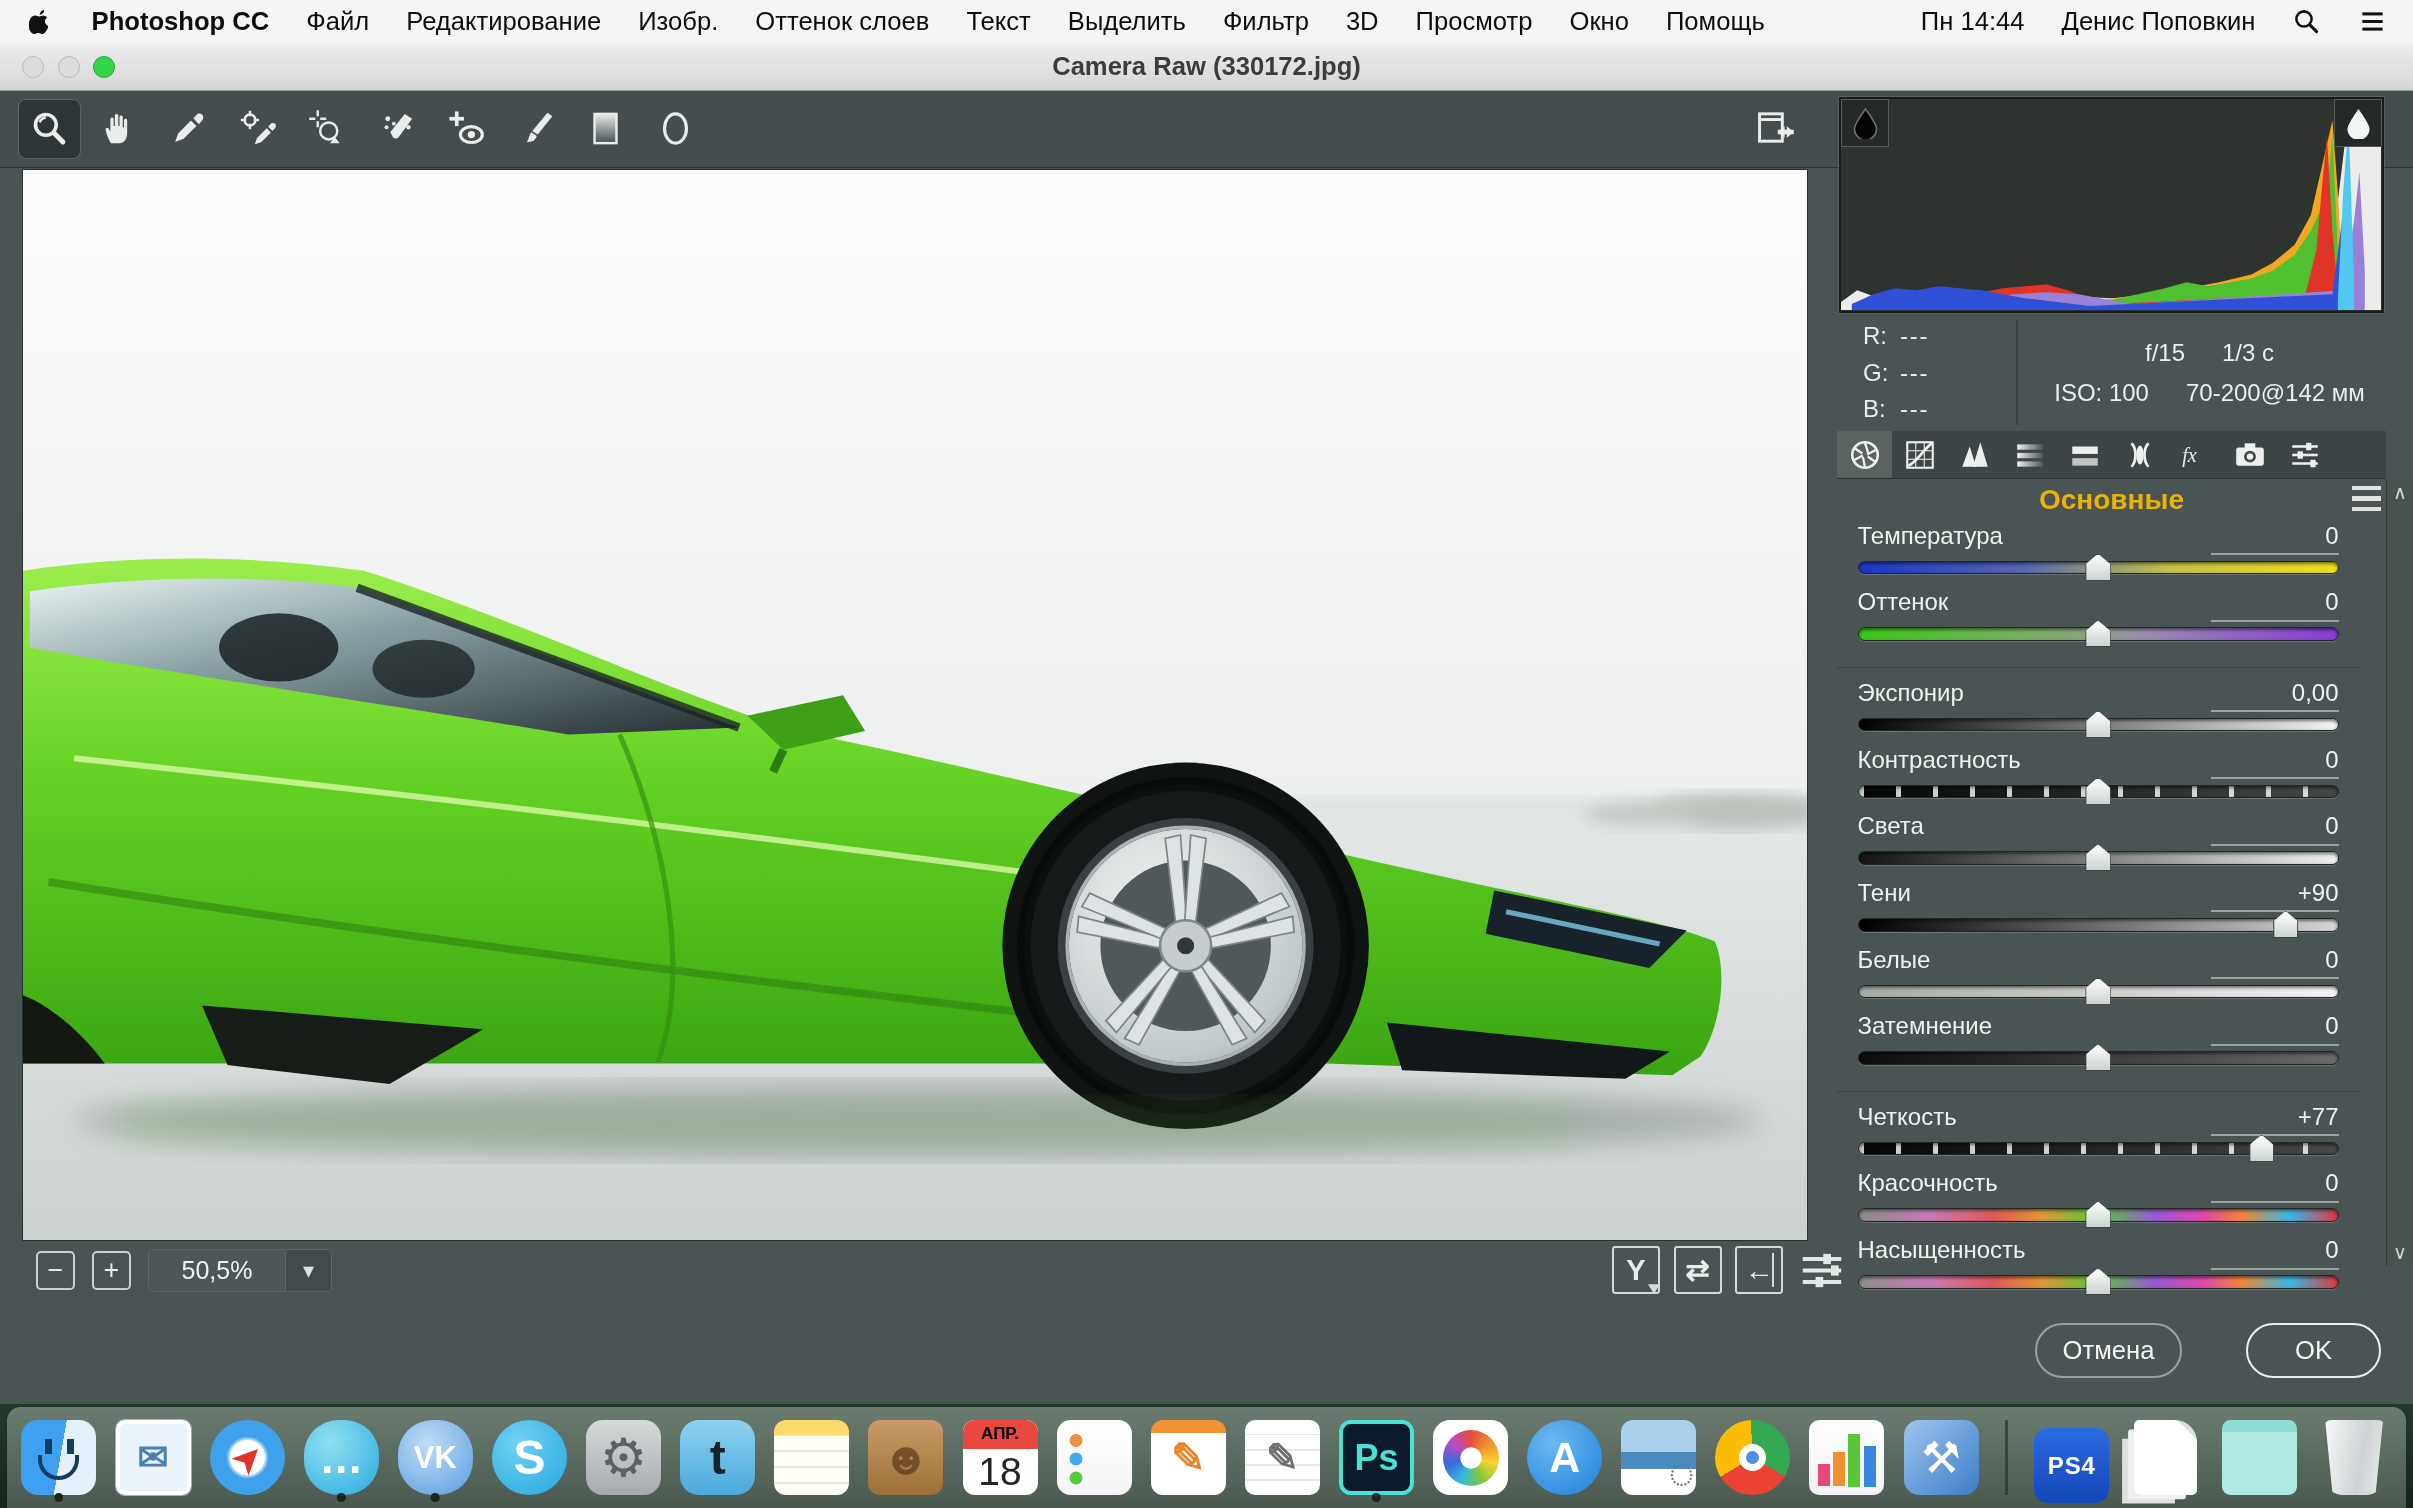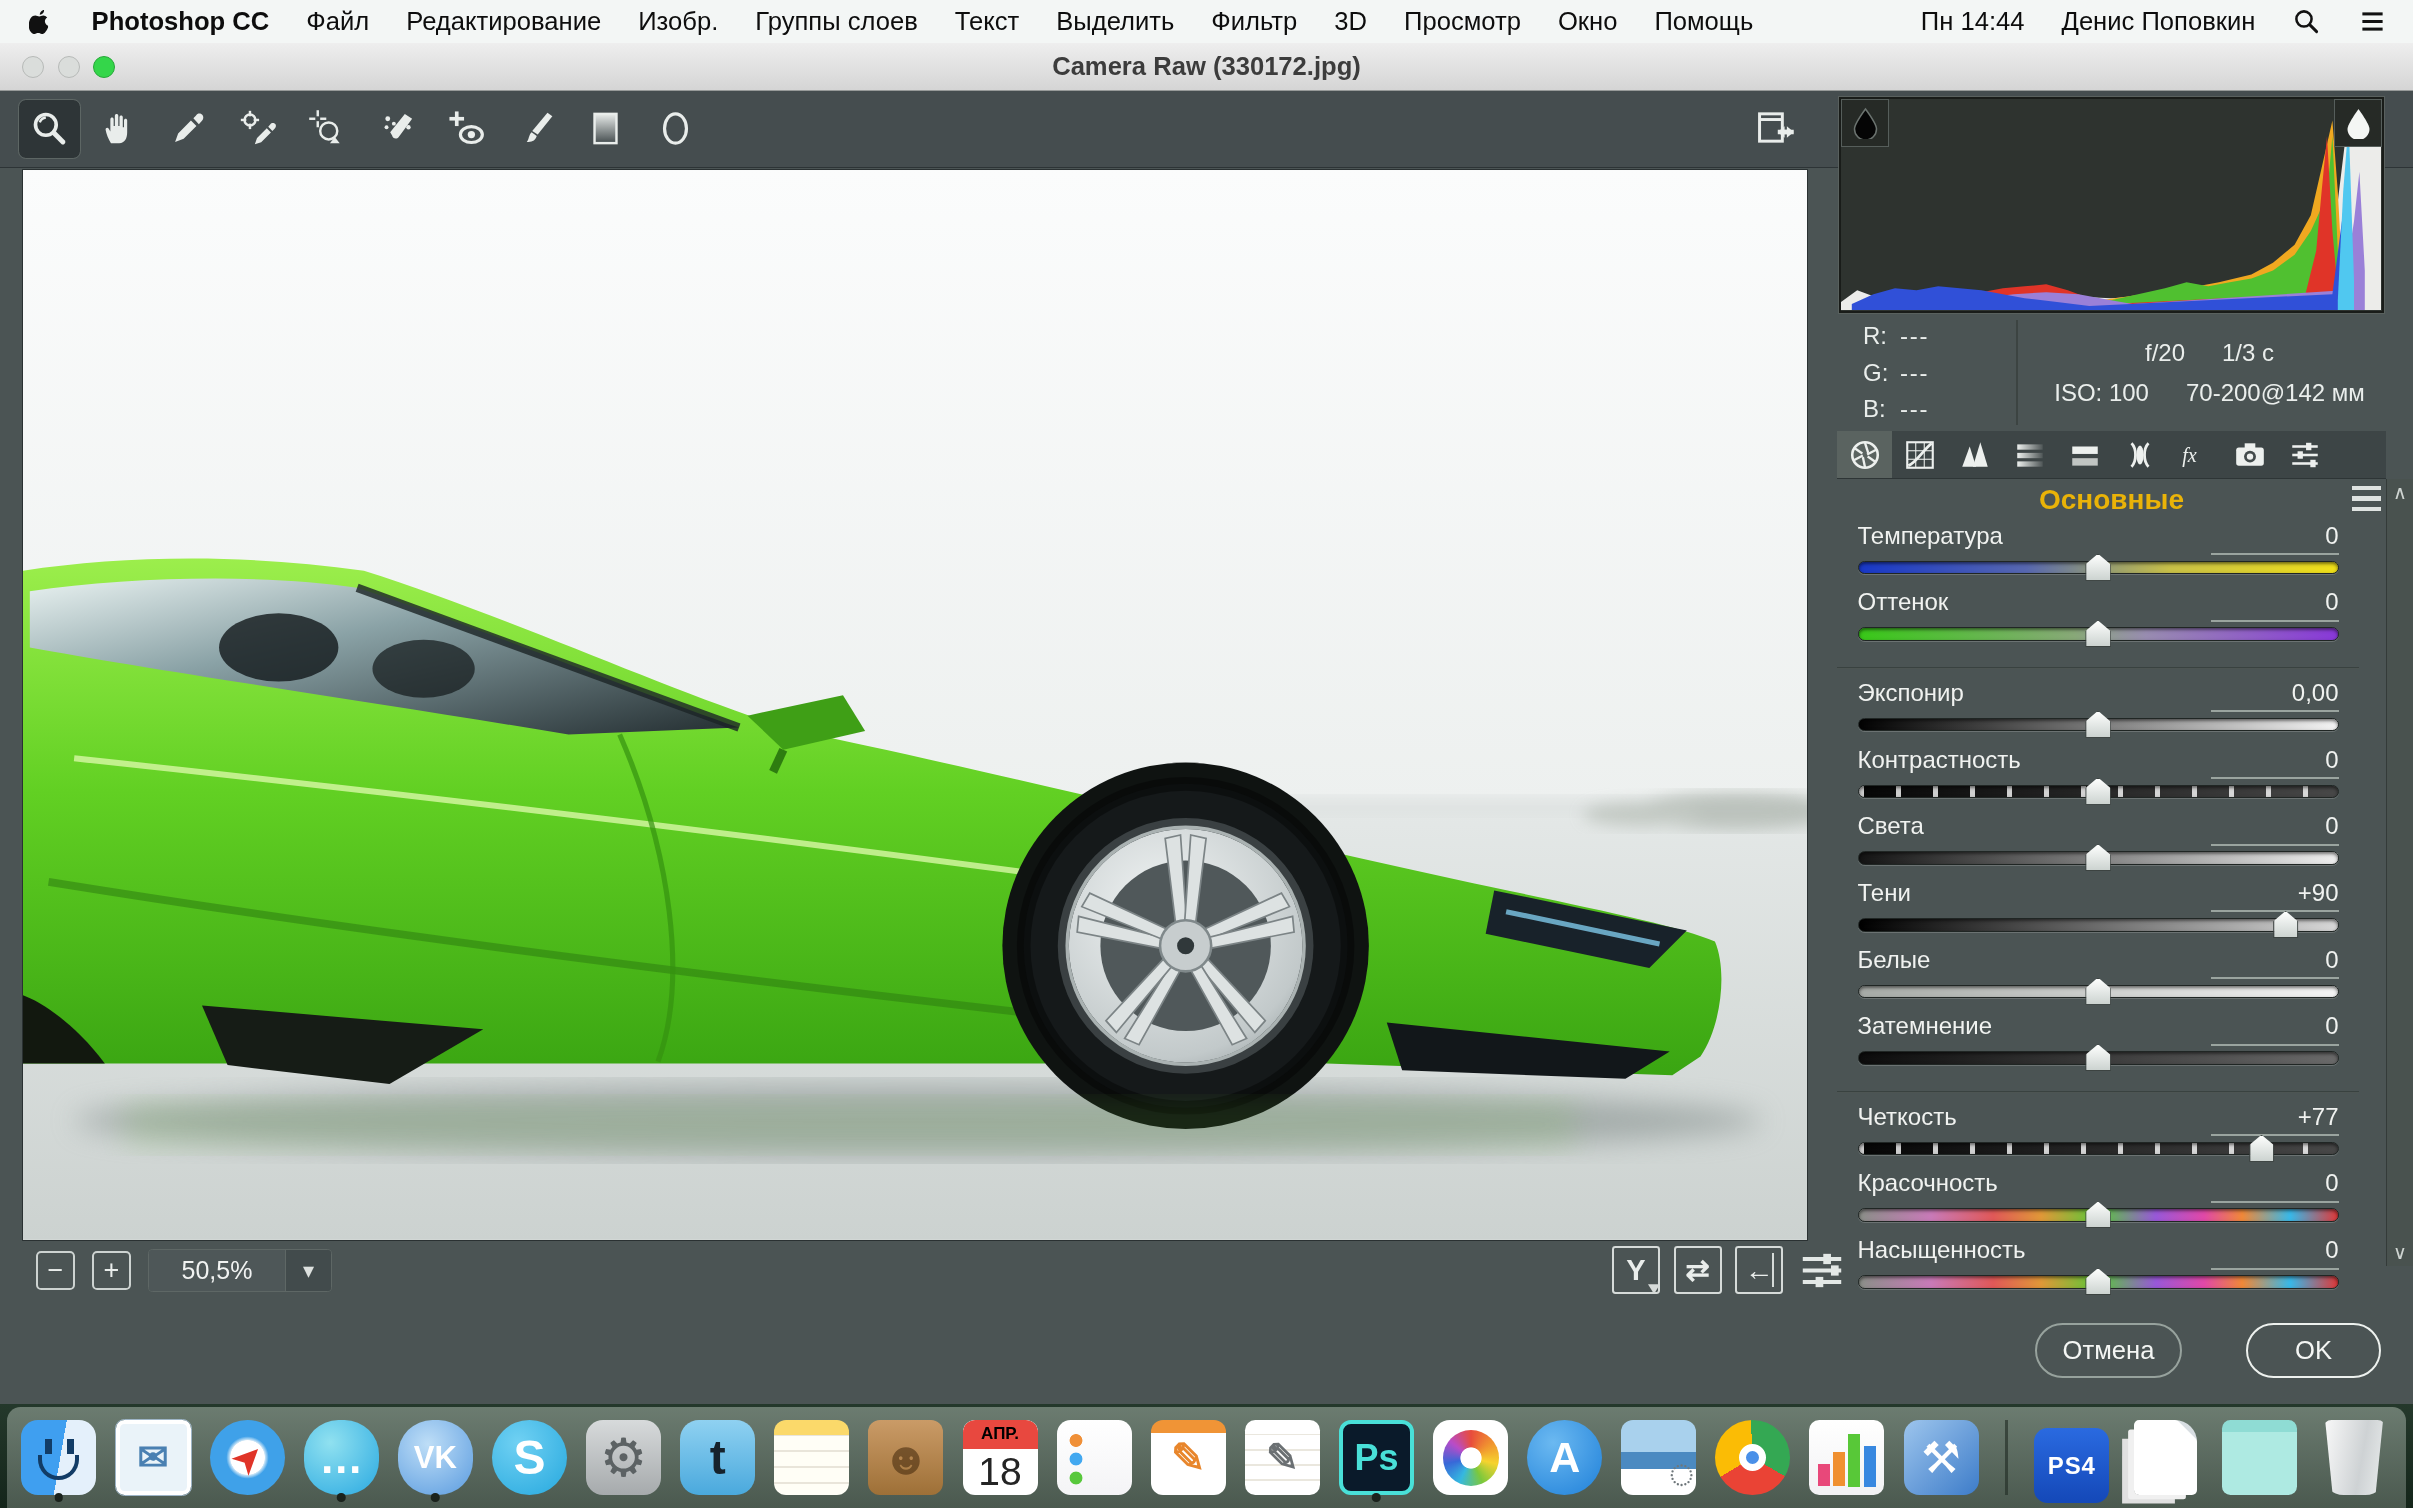--- a/index.html
+++ b/index.html
@@ -185,21 +185,21 @@
         <svg viewBox="0 0 24 28" width="22" height="25.6">
             <path fill="#111" d="M16.4 1.2c.2 1.3-.4 2.6-1.2 3.5-.9 1-2.2 1.7-3.4 1.6-.2-1.2.5-2.6 1.2-3.4.9-1 2.4-1.7 3.4-1.7zM20.8 20.3c-.6 1.4-.9 2-1.7 3.2-1.1 1.7-2.7 3.9-4.6 3.9-1.7 0-2.2-1.1-4.5-1.1s-2.8 1.1-4.5 1.1c-1.9 0-3.4-1.9-4.5-3.6C-1.2 19.4-.5 13 2.1 9.6c1.2-1.6 3-2.5 4.7-2.5 1.8 0 2.9 1.1 4.4 1.1 1.4 0 2.3-1.1 4.4-1.1 1.5 0 3.1.8 4.3 2.2-3.8 2.1-3.2 7.5.9 9z"></path>
           </svg>
       </span>
       <span class="app-name">Photoshop CC</span>
 
       <span id="menu-items" style="display:flex;gap:37px;">
           <span class="menu-item">Файл</span>
           <span class="menu-item">Редактирование</span>
           <span class="menu-item">Изобр.</span>
-          <span class="menu-item">Группы слоев</span>
+          <span class="menu-item">Оттенок слоев</span>
           <span class="menu-item">Текст</span>
           <span class="menu-item">Выделить</span>
           <span class="menu-item">Фильтр</span>
           <span class="menu-item">3D</span>
           <span class="menu-item">Просмотр</span>
           <span class="menu-item">Окно</span>
           <span class="menu-item">Помощь</span>
         </span>
     </div>
     <div class="menu-right">
@@ -484,21 +484,21 @@
       <span>R:</span>
         <span class="rgb-val">---</span>
       <span>G:</span>
         <span class="rgb-val">---</span>
       <span>B:</span>
         <span class="rgb-val">---</span>
     </div>
     <i class="info-div"></i>
     <div class="exif">
       <div class="exif-row">
-        <span>f/20</span>
+        <span>f/15</span>
         <span>1/3 с</span>
       </div>
       <div class="exif-row">
         <span>ISO: 100</span>
         <span>70-200@142 мм</span>
       </div>
     </div>
   </div>
 
   <div class="tabbar">

